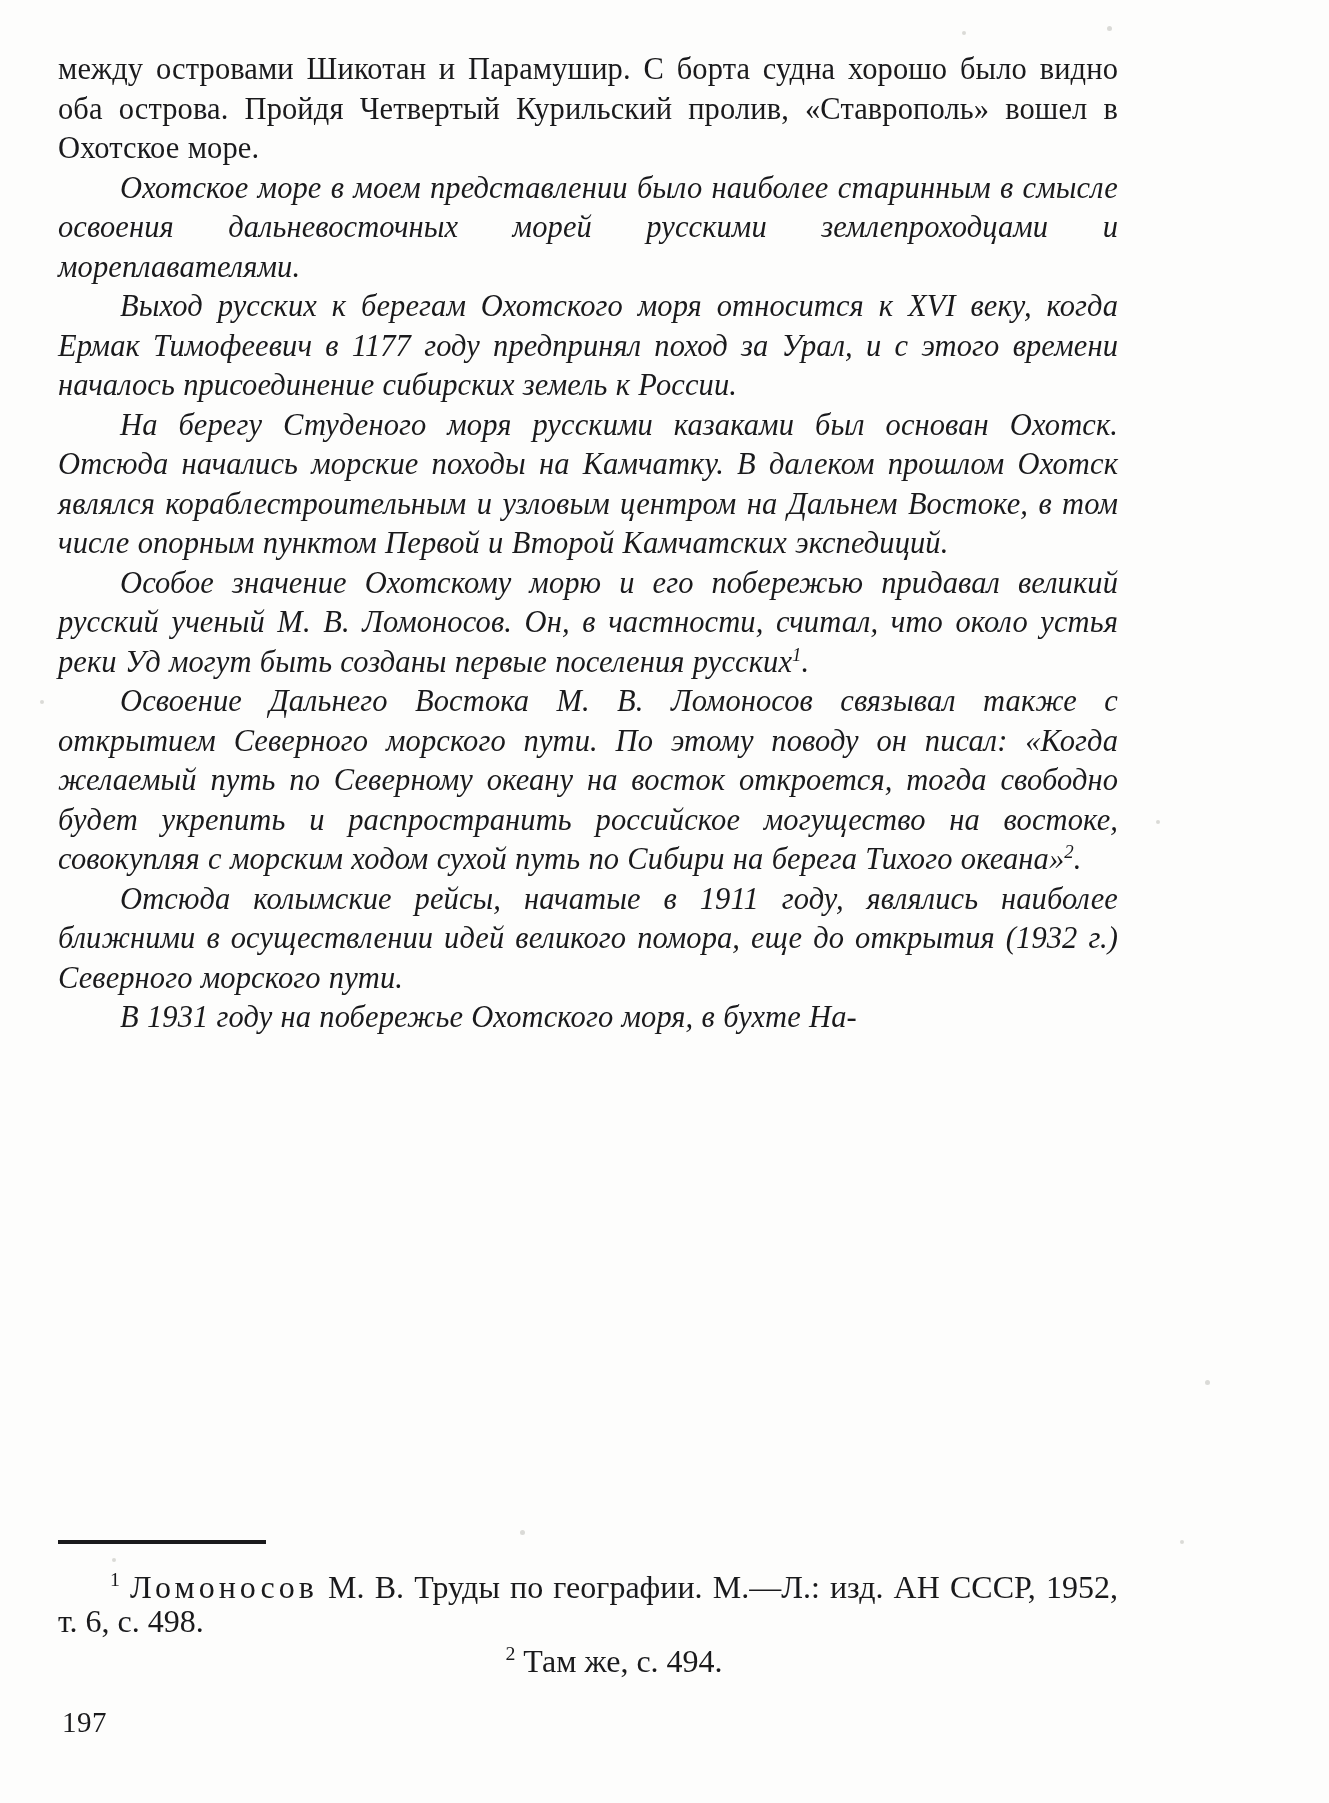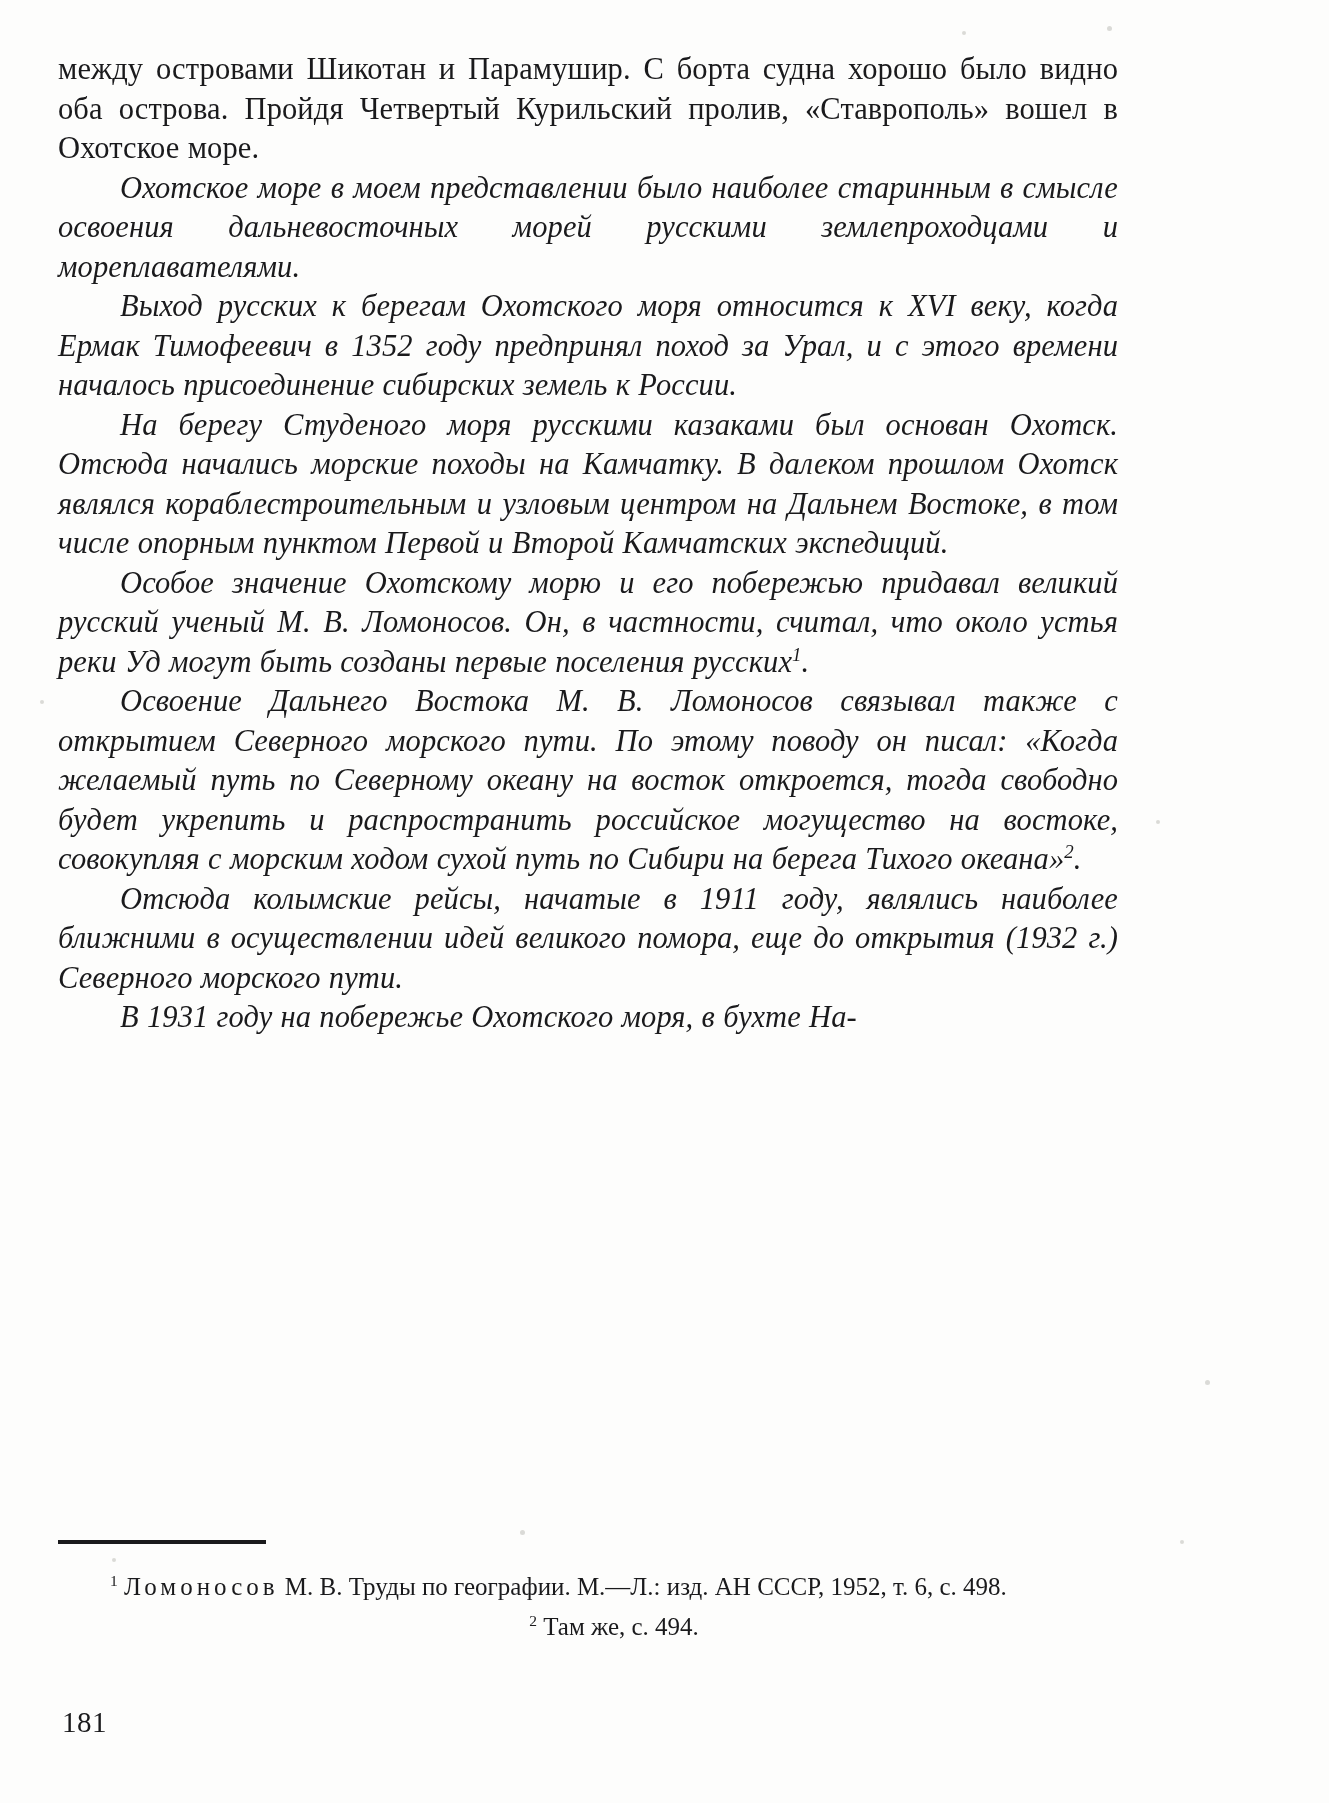--- a/index.html
+++ b/index.html
@@ -59,21 +59,21 @@
     background: #1a1a1c;
   }
   .footnotes {
     position: absolute;
     left: 58px;
     top: 1570px;
     width: 1060px;
   }
   p.footnote {
     margin: 0;
-    font-size: 25px;
+    font-size: 32px;
     line-height: 34px;
     text-align: justify;
     text-indent: 52px;
     color: #1a1a1c;
   }
   p.footnote.second {
     text-indent: 52px;
     text-align: center;
     margin-top: 6px;
   }
@@ -96,36 +96,36 @@
   }
 </style>
 </head>
 <body>
 
 <div class="page">
 
   <div class="content">
     <p class="para first">между островами Шикотан и Парамушир. С борта судна хорошо было видно оба острова. Пройдя Четвертый Курильский пролив, «Ставрополь» вошел в Охотское море.</p>
     <p class="para">Охотское море в моем представлении было наиболее старинным в смысле освоения дальневосточных морей русскими землепроходцами и мореплавателями.</p>
-    <p class="para">Выход русских к берегам Охотского моря относится к XVI веку, когда Ермак Тимофеевич в 1352 году предпринял поход за Урал, и с этого времени началось присоединение сибирских земель к России.</p>
+    <p class="para">Выход русских к берегам Охотского моря относится к XVI веку, когда Ермак Тимофеевич в 1177 году предпринял поход за Урал, и с этого времени началось присоединение сибирских земель к России.</p>
     <p class="para">На берегу Студеного моря русскими казаками был основан Охотск. Отсюда начались морские походы на Камчатку. В далеком прошлом Охотск являлся кораблестроительным и узловым центром на Дальнем Востоке, в том числе опорным пунктом Первой и Второй Камчатских экспедиций.</p>
     <p class="para"><span>Особое значение Охотскому морю и его побережью придавал великий русский ученый М. В. Ломоносов. Он, в частности, считал, что около устья реки Уд могут быть созданы первые поселения русских</span><sup>1</sup>.</p>
     <p class="para"><span>Освоение Дальнего Востока М. В. Ломоносов связывал также с открытием Северного морского пути. По этому поводу он писал: «Когда желаемый путь по Северному океану на восток откроется, тогда свободно будет укрепить и распространить российское могущество на востоке, совокупляя с морским ходом сухой путь по Сибири на берега Тихого океана»</span><sup>2</sup>.</p>
     <p class="para">Отсюда колымские рейсы, начатые в 1911 году, являлись наиболее ближними в осуществлении идей великого помора, еще до открытия (1932 г.) Северного морского пути.</p>
     <p class="para">В 1931 году на побережье Охотского моря, в бухте На-</p>
   </div>
 
   <div class="footnote-rule"></div>
 
   <div class="footnotes">
     <p class="footnote"><sup>1</sup> <span class="fn-sp">Ломоносов</span><span> М. В. Труды по географии. М.—Л.: изд. АН СССР, 1952, т. 6, с. 498.</span></p>
     <p class="footnote second"><sup>2</sup> <span>Там же, с. 494.</span></p>
   </div>
 
-  <div class="page-number">181</div>
+  <div class="page-number">197</div>
 
   <div class="speck" style="left:1107px;top:26px;width:5px;height:5px;"></div>
   <div class="speck" style="left:962px;top:31px;width:4px;height:4px;"></div>
   <div class="speck" style="left:40px;top:700px;width:4px;height:4px;"></div>
   <div class="speck" style="left:1156px;top:820px;width:4px;height:4px;"></div>
   <div class="speck" style="left:1205px;top:1380px;width:5px;height:5px;"></div>
   <div class="speck" style="left:1180px;top:1540px;width:4px;height:4px;"></div>
   <div class="speck" style="left:520px;top:1530px;width:5px;height:5px;"></div>
   <div class="speck" style="left:112px;top:1558px;width:4px;height:4px;"></div>
 </div>

